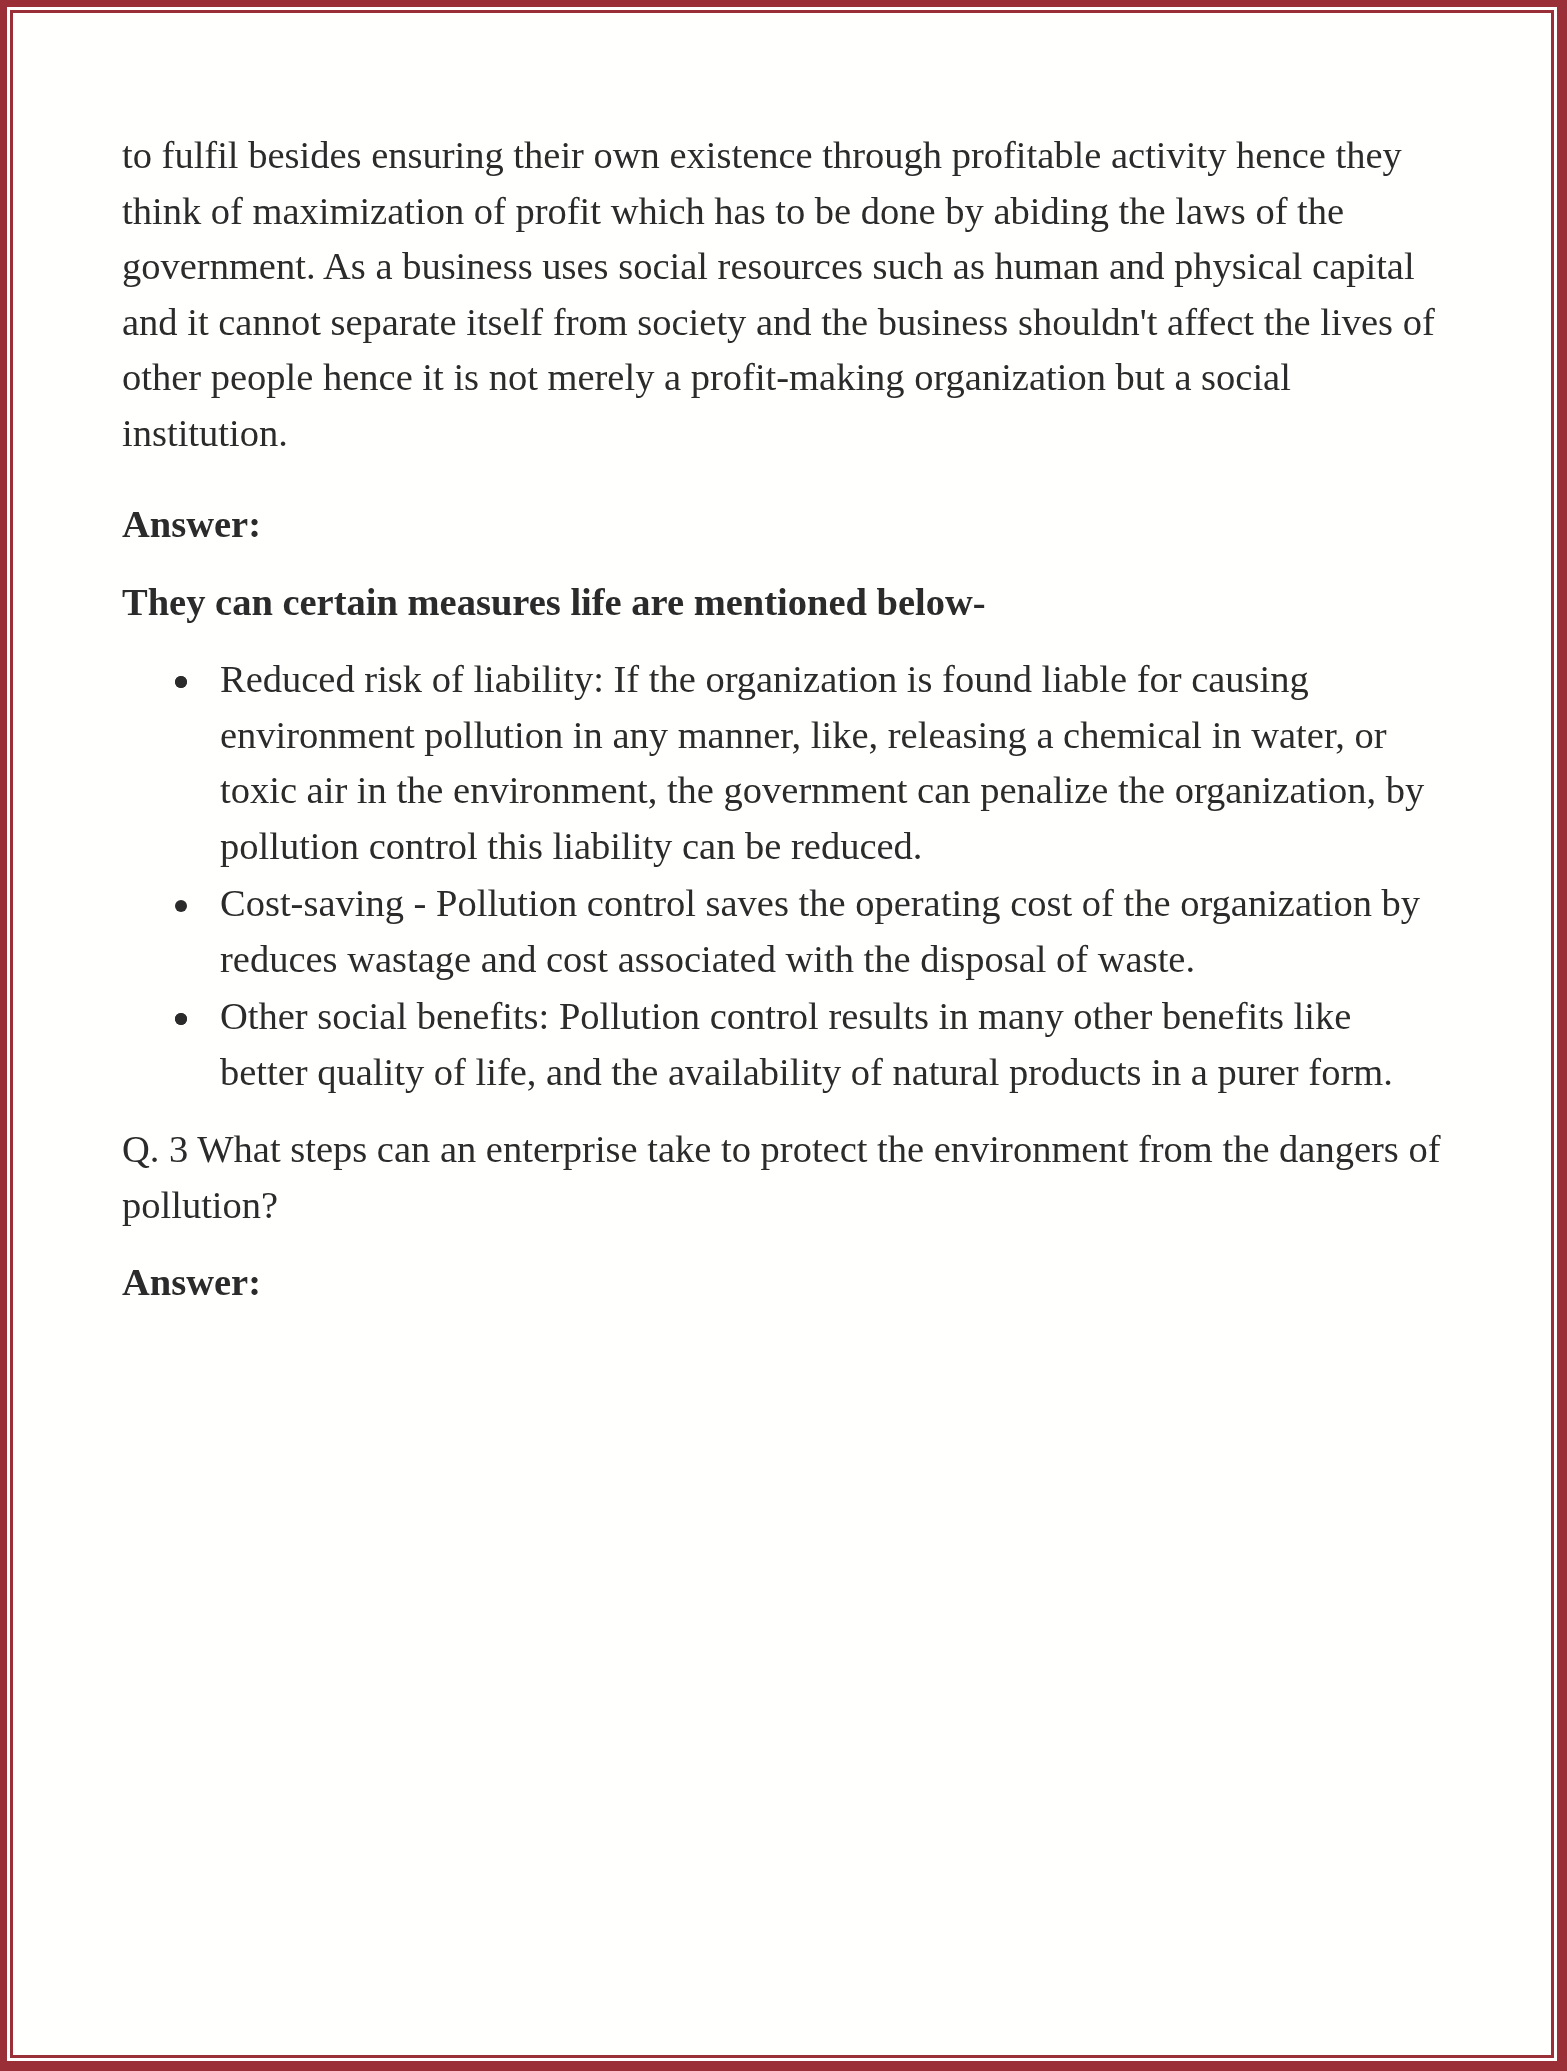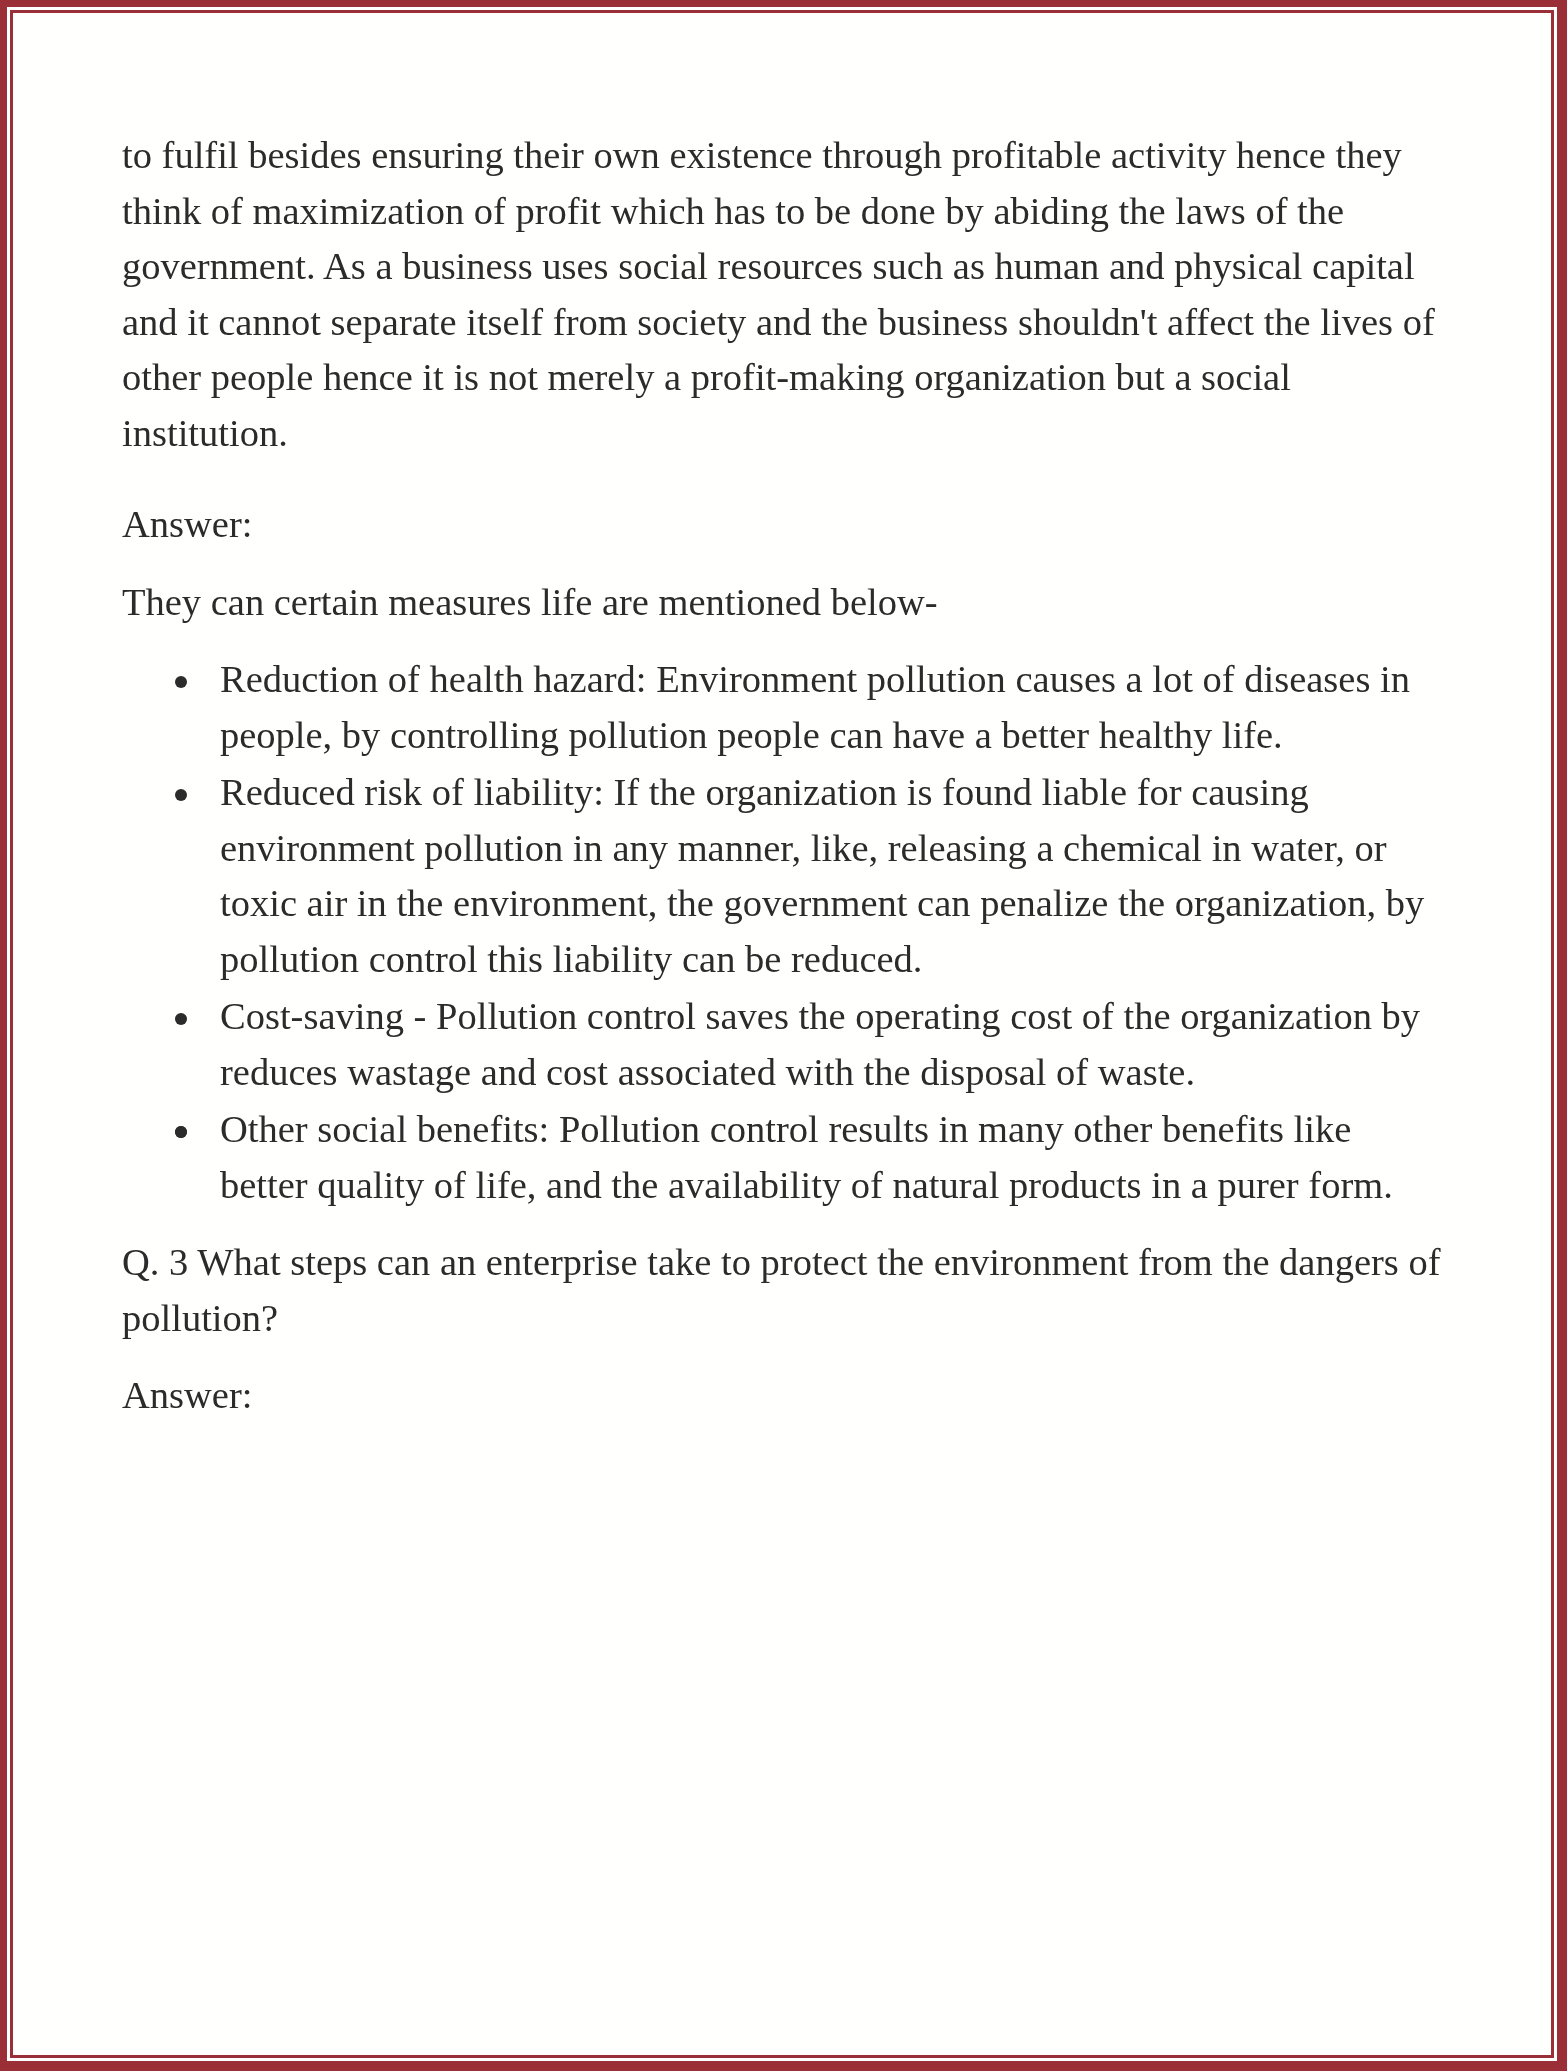--- a/index.html
+++ b/index.html
@@ -20,21 +20,21 @@
     position: absolute; left: 13px; top: 13px; right: 16px; bottom: 16px;
     background: #fffffd;
   }
   .content {
     position: absolute; left: 122px; top: 128px; width: 1320px;
     color: #2b2b2b; font-size: 38.5px; line-height: 55.5px;
   }
   p { margin: 0; }
   .para { margin-bottom: 36px; }
   .q { margin-bottom: 22px; }
-  .ans { margin-bottom: 22px; }
+  .ans { margin-bottom: 22px; font-weight: bold; }
   ul { margin: 0 0 22px 0; padding: 0; list-style: none; }
   li { position: relative; padding-left: 98px; margin-bottom: 2px; }
   li .bullet {
     position: absolute; left: 53px; top: 24px; width: 12px; height: 12px;
     border-radius: 50%; background: #2b2b2b;
   }
 </style>
 </head>
 <body>
 
@@ -44,21 +44,20 @@
 
 <div class="content">
   <p class="para">to fulfil besides ensuring their own existence through profitable activity hence they think of maximization of profit which has to be done by abiding the laws of the government. As a business uses social resources such as human and physical capital and it cannot separate itself from society and the business shouldn't affect the lives of other people hence it is not merely a profit-making organization but a social institution.</p>
 
   <p class="ans">Answer:</p>
   <p class="ans">They can certain measures life are mentioned below-</p>
 
   <ul>
     <li>
       <span class="bullet"></span>
-      <span>Reduction of health hazard: Environment pollution causes a lot of diseases in people, by controlling pollution people can have a better healthy life.</span>
     </li>
     <li>
       <span class="bullet"></span>
       <span>Reduced risk of liability: If the organization is found liable for causing environment pollution in any manner, like, releasing a chemical in water, or toxic air in the environment, the government can penalize the organization, by pollution control this liability can be reduced.</span>
     </li>
     <li>
       <span class="bullet"></span>
       <span>Cost-saving - Pollution control saves the operating cost of the organization by reduces wastage and cost associated with the disposal of waste.</span>
     </li>
     <li>

